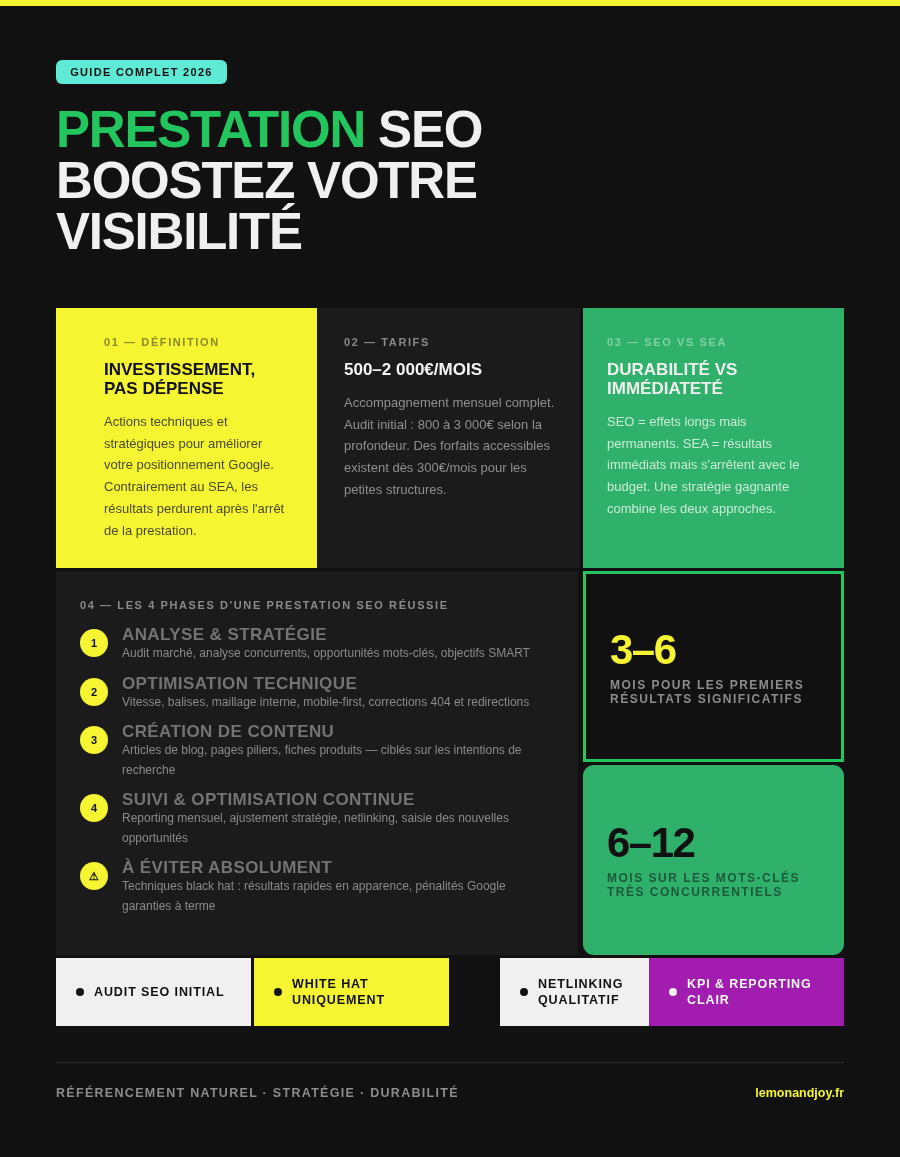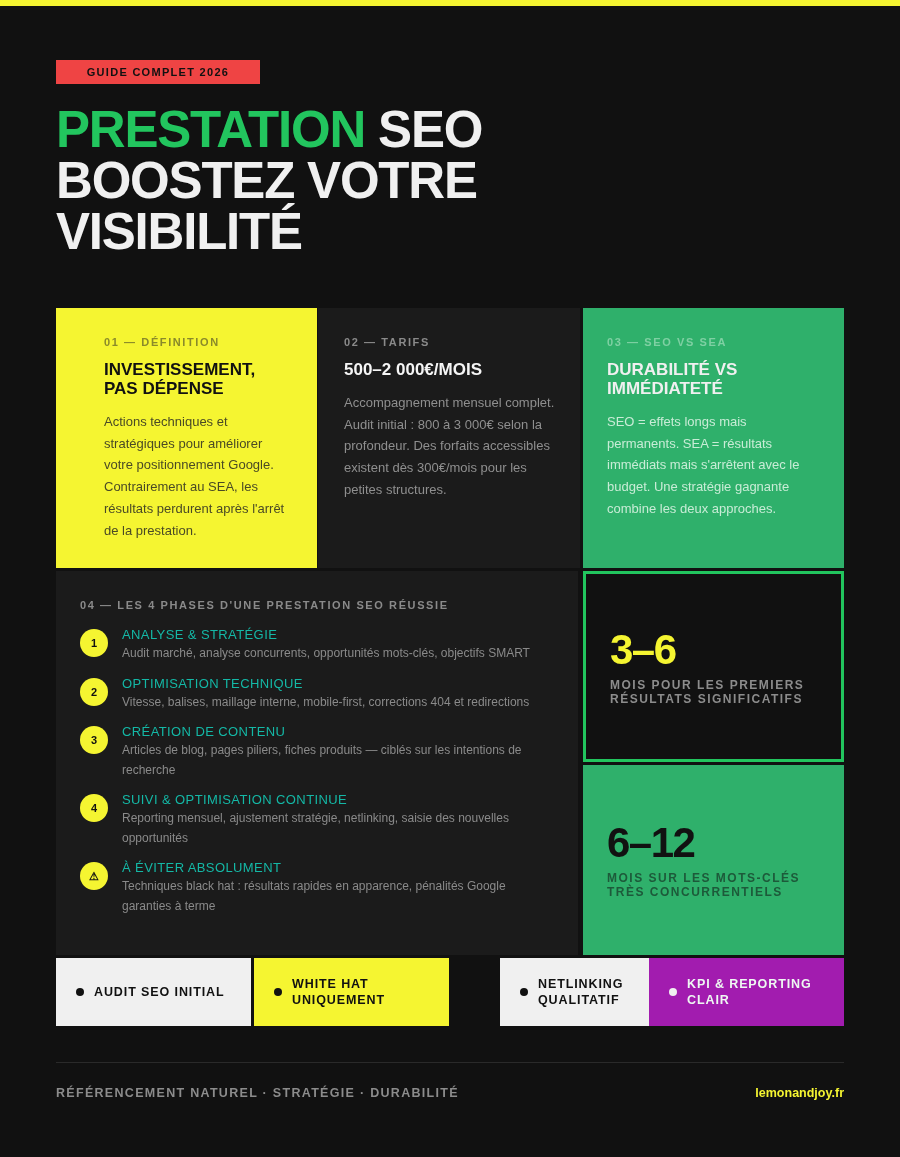--- a/index.html
+++ b/index.html
@@ -1,19 +1,19 @@
 <!DOCTYPE html>
 <html><head>
   <meta charset="utf-8">
   <style>
     * { box-sizing: border-box; margin: 0; padding: 0; }
     html, body { width: 900px; height: 1157px; background: #111111; overflow: hidden; }
     body { font-family: "Liberation Sans", sans-serif; color: #f0f0f0; position: relative; }
     .topbar { position: absolute; left: 0; top: 0; width: 900px; height: 6px; background: #f5f531; }
-    .badge { position: absolute; left: 56px; top: 60px; height: 24px; width: 204px; background: #ef4444; color: #111; font-size: 11px; font-weight: 700; letter-spacing: 1.3px; display: flex; align-items: center; justify-content: center; }
+    .badge { position: absolute; left: 56px; top: 60px; height: 24px; width: 171px; background: #5eead4; color: #111; font-size: 11px; font-weight: 700; letter-spacing: 1.3px; display: flex; align-items: center; justify-content: center; border-radius: 6px; }
     .title { position: absolute; left: 56px; top: 104px; font-size: 51px; font-weight: 700; line-height: 51px; letter-spacing: -1.2px; color: #f0f0f0; }
     .title .hl { color: #22c55e; }
     .title div { white-space: nowrap; }
 
     .card { position: absolute; top: 308px; height: 260px; padding: 28px 24px 0 24px; }
     .card .kicker { font-size: 11px; font-weight: 700; letter-spacing: 1.6px; margin-bottom: 12px; }
     .card .head { font-size: 17px; font-weight: 700; line-height: 19px; margin-bottom: 13px; }
     .card .body { font-size: 13px; line-height: 21.7px; }
     .c1 { left: 56px; width: 261px; background: #f5f531; color: #111; padding-left: 48px; }
     .c1 .kicker { color: #8a8a2a; }
@@ -24,28 +24,28 @@
     .c2 .body { color: #8f8f8f; }
     .c3 { left: 583px; width: 261px; background: #2fb06b; }
     .c3 .kicker { color: #7fd0a3; }
     .c3 .head { color: #f0f0f0; }
     .c3 .body { color: #c8ecd6; }
 
     .phases { position: absolute; left: 56px; top: 571px; width: 522px; height: 384px; background: #1b1b1b; padding: 28px 24px 0 24px; }
     .phases .kicker { font-size: 11px; font-weight: 700; letter-spacing: 1.6px; color: #8a8a8a; margin-bottom: 16px; }
     .phase { display: flex; align-items: flex-start; margin-bottom: 12px; }
     .phase .num { width: 28px; height: 28px; border-radius: 50%; background: #f5f531; color: #111; font-size: 11px; font-weight: 700; display: flex; align-items: center; justify-content: center; flex-shrink: 0; margin-top: 2px; margin-right: 14px; }
-    .phase .txt .pt { font-size: 13px; font-weight: 400; letter-spacing: 0.4px; color: #14b8a6; line-height: 16px; margin-bottom: 1px; }
+    .phase .txt .pt { font-size: 17px; font-weight: 700; letter-spacing: 0.4px; color: #737373; line-height: 16px; margin-bottom: 1px; }
     .phase .txt .pd { font-size: 12px; color: #8a8a8a; line-height: 19.5px; }
 
     .stat { position: absolute; left: 583px; width: 261px; padding: 0 24px; display: flex; flex-direction: column; justify-content: center; }
     .s1 { top: 571px; height: 191px; background: #111111; border: 3px solid #22c55e; }
     .s1 .big { color: #f5f531; }
     .s1 .lbl { color: #8c8c8c; }
-    .s2 { top: 765px; height: 190px; background: #2fb06b; }
+    .s2 { top: 765px; height: 190px; background: #2fb06b; border-radius: 11px; }
     .s2 .big { color: #111; }
     .s2 .lbl { color: #1d5a3a; }
     .stat .big { font-size: 42px; font-weight: 700; letter-spacing: -1.5px; line-height: 44px; margin-bottom: 6px; }
     .stat .lbl { font-size: 12px; font-weight: 700; letter-spacing: 1.5px; line-height: 14px; }
 
     .chip { position: absolute; top: 958px; height: 68px; width: 195px; display: flex; align-items: center; padding-left: 20px; }
     .chip .dot { width: 8px; height: 8px; border-radius: 50%; margin-right: 10px; flex-shrink: 0; }
     .chip .cl { font-size: 12.5px; font-weight: 700; letter-spacing: 0.9px; line-height: 16px; }
     .k1 { left: 56px; background: #f0f0f0; color: #111; }
     .k2 { left: 254px; background: #f5f531; color: #111; }

